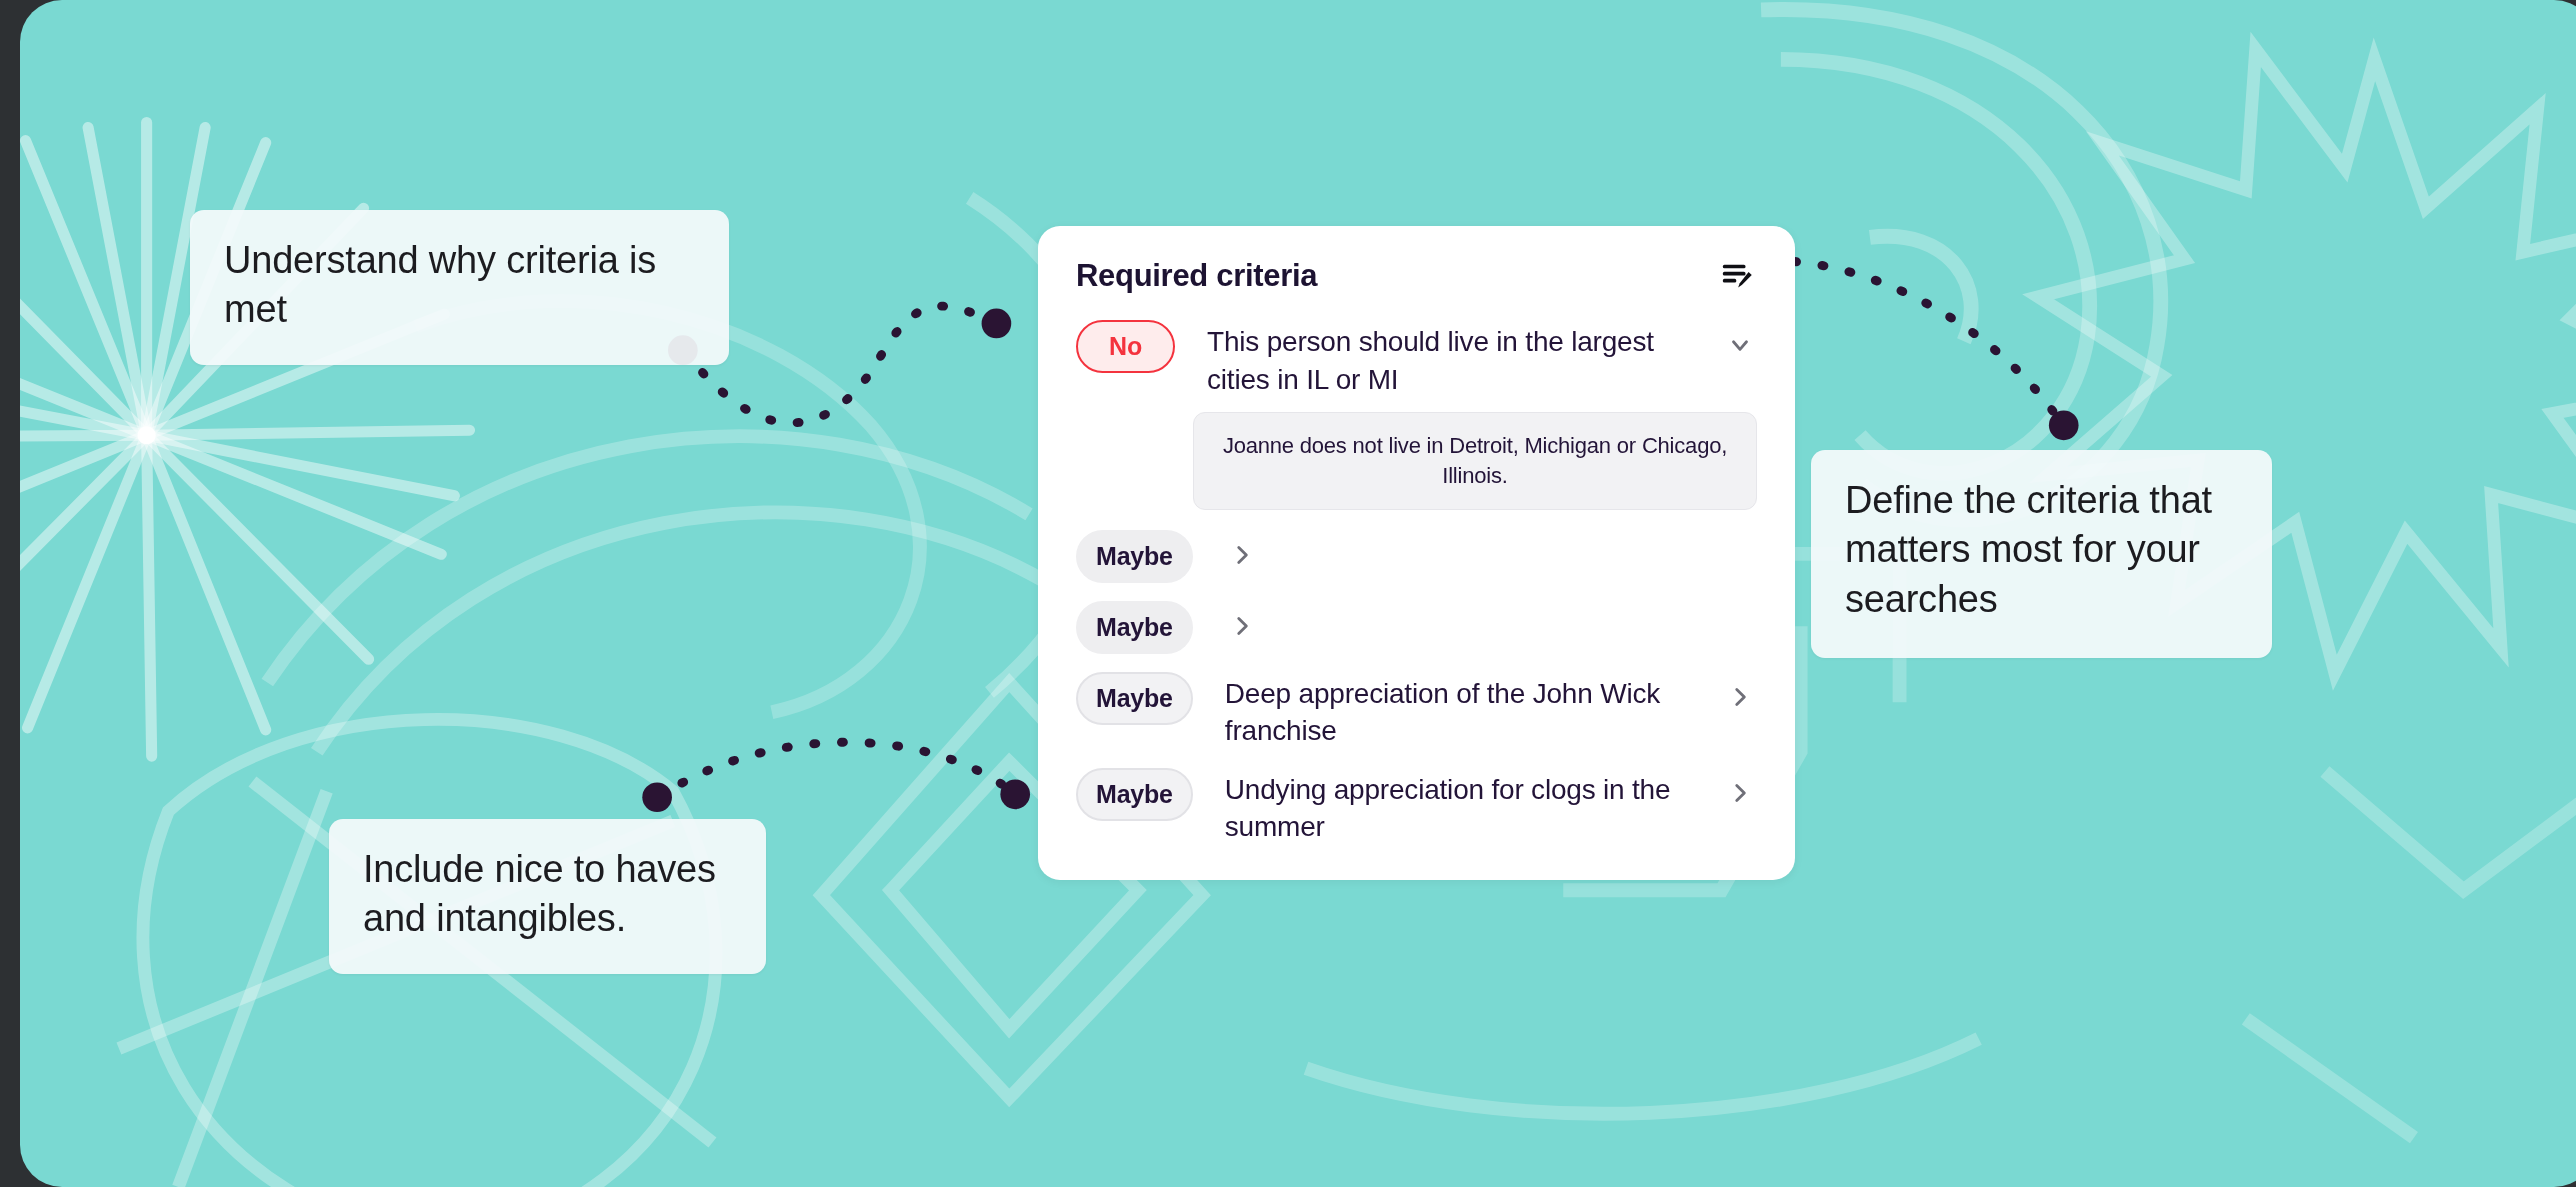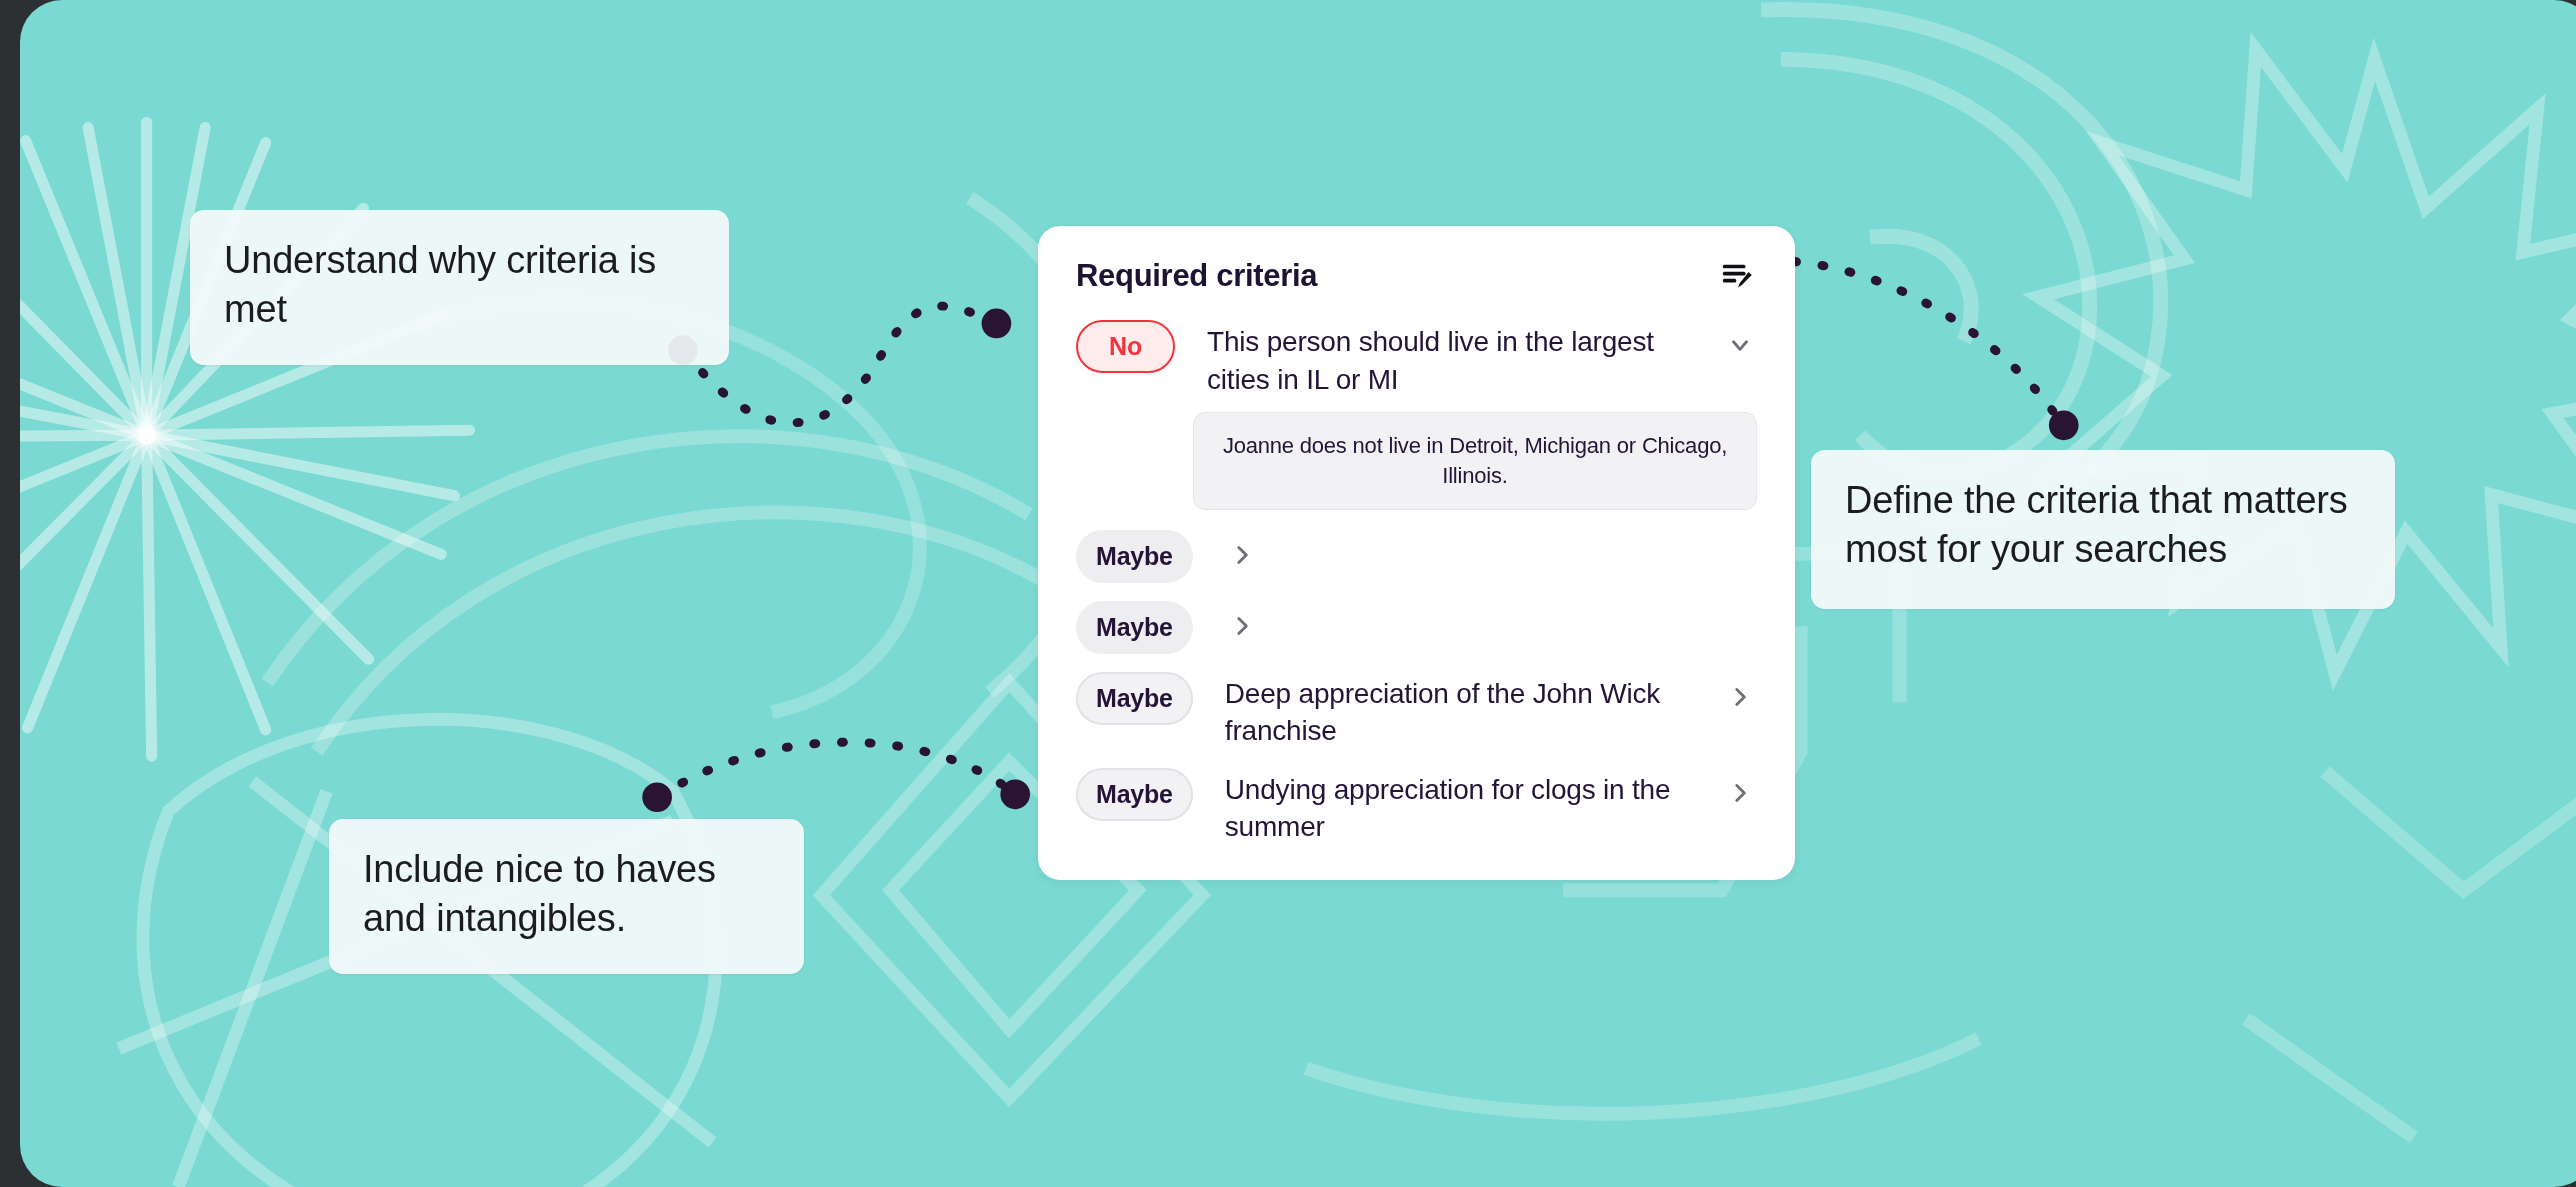--- a/index.html
+++ b/index.html
@@ -46,22 +46,22 @@
     background: rgba(244, 250, 251, 0.93);
     border-radius: 14px;
     padding: 26px 34px 30px 34px;
     color: #1c1c20;
     font-size: 38px;
     line-height: 1.30;
     letter-spacing: -0.2px;
     box-shadow: 0 1px 3px rgba(0,0,0,0.05);
   }
   #callout-understand { left: 170px;  top: 210px;  width: 539px; }
-  #callout-include    { left: 309px;  top: 819px;  width: 475px; }
-  #callout-define     { left: 1791px; top: 450px;  width: 584px; padding-bottom: 34px; }
+  #callout-include    { left: 309px;  top: 819px;  width: 437px; }
+  #callout-define     { left: 1791px; top: 450px;  width: 461px; padding-bottom: 34px; }
 
   
   #criteria-card {
     position: absolute;
     left: 1018px;
     top: 226px;
     width: 757px;
     background: #ffffff;
     border-radius: 22px;
     padding: 24px 26px 26px 26px;

